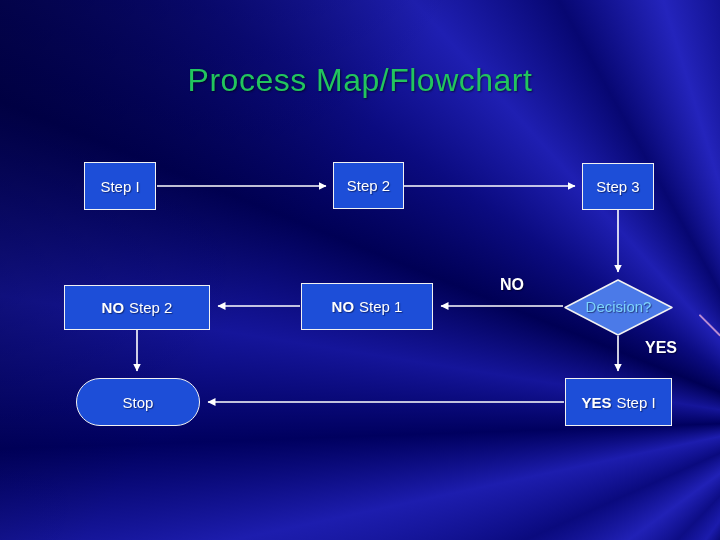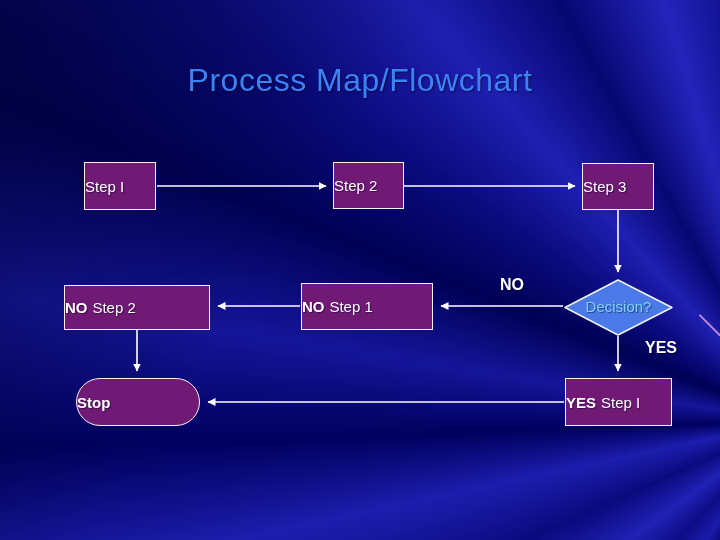--- a/index.html
+++ b/index.html
@@ -44,38 +44,38 @@
     opacity:.85;
   }
   .title{
     position:absolute;
     left:0;right:0;top:62px;
     margin:0;
     text-align:center;
     font-size:32px;
     font-weight:400;
     letter-spacing:0.5px;
-    color:#3b82f6;
+    color:#22c55e;
     text-shadow:1px 1px 2px rgba(0,0,0,0.55);
   }
   .connectors{position:absolute;left:0;top:0;}
   .node{
     position:absolute;
     box-sizing:border-box;
-    background:#701a75;
+    background:#1d4ed8;
     border:1.5px solid #f2f2f2;
     color:#ffffff;
-    display:flex;align-items:center;justify-content:flex-start;
+    display:flex;align-items:center;justify-content:center;
     font-size:15px;
     text-shadow:1px 1px 1px rgba(0,0,30,0.5);
   }
   .node.pill{border-radius:24px;}
   .prefix{font-weight:700;}
   .rest{margin-left:0.33em;}
-  .bold{font-weight:700;}
+  .bold{font-weight:400;}
   .diamond-label{
     position:absolute;
     left:565px;top:298px;width:107px;
     text-align:center;
     color:#7dd3fc;font-size:15px;
     text-shadow:1px 1px 1px rgba(0,0,30,0.5);
   }
   .edge-label{
     position:absolute;
     color:#fff;

